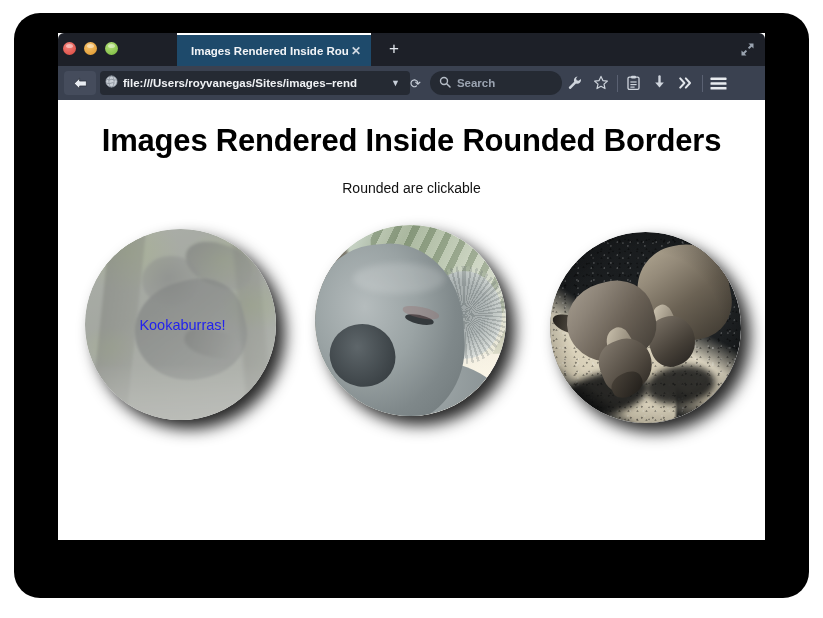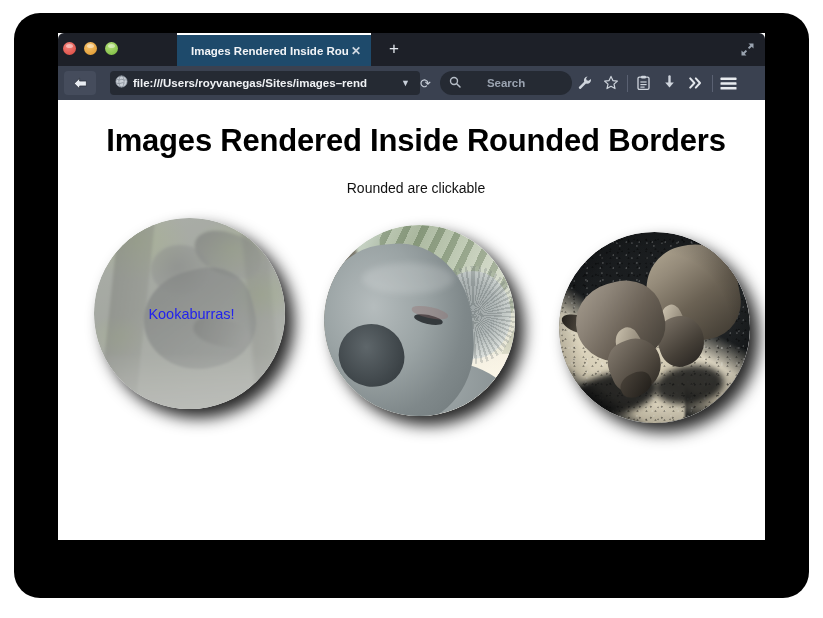--- a/index.html
+++ b/index.html
@@ -144,21 +144,21 @@
     height: 24px;
     background: #454c5c;
     border-radius: 4px;
     display: flex;
     align-items: center;
     justify-content: center;
     cursor: pointer;
     flex: none;
   }
   #url-bar {
-    margin-left: 14px;
+    margin-left: 4px;
     height: 24px;
     width: 310px;
     background: #252a33;
     border-radius: 4px;
     display: flex;
     align-items: center;
     padding: 0 5px;
     box-sizing: border-box;
     flex: none;
     cursor: text;
@@ -190,21 +190,20 @@
     height: 24px;
     width: 132px;
     background: #252a33;
     border-radius: 12px;
     display: flex;
     align-items: center;
     padding: 0 9px;
     box-sizing: border-box;
     flex: none;
     cursor: text;
-    gap: 20px;
   }
   #search-placeholder {
     color: #9aa3b0;
     font-size: 11.5px;
     font-weight: bold;
     margin-left: 6px;
   }
   .tool-icon {
     width: 26px;
     height: 24px;
@@ -221,21 +220,20 @@
     margin: 0 3px;
     flex: none;
   }
 
   
   #page-content {
     position: relative;
     height: 505px;
     background: #ffffff;
     overflow: hidden;
-    margin-left: 9px;
   }
   #page-heading {
     margin: 0;
     padding-top: 23px;
     text-align: center;
     font-size: 31px;
     font-weight: bold;
     color: #000000;
     letter-spacing: -0.2px;
   }
@@ -261,21 +259,21 @@
     box-shadow: 9px 9px 16px rgba(0,0,0,0.85);
     display: block;
     cursor: pointer;
   }
   .photo-inner {
     position: absolute;
     inset: 0;
     border-radius: 50%;
     overflow: hidden;
   }
-  #photo-1 { left: 27px;  top: 1px; }
+  #photo-1 { left: 27px;  top: 12px; }
   #photo-2 { left: 257px; top: 8px; }
   #photo-3 { left: 492px; top: 15px; }
 
   .link-label {
     position: absolute;
     left: 0; right: 0;
     top: 50%;
     transform: translateY(-50%);
     text-align: center;
     color: #2222ee;

